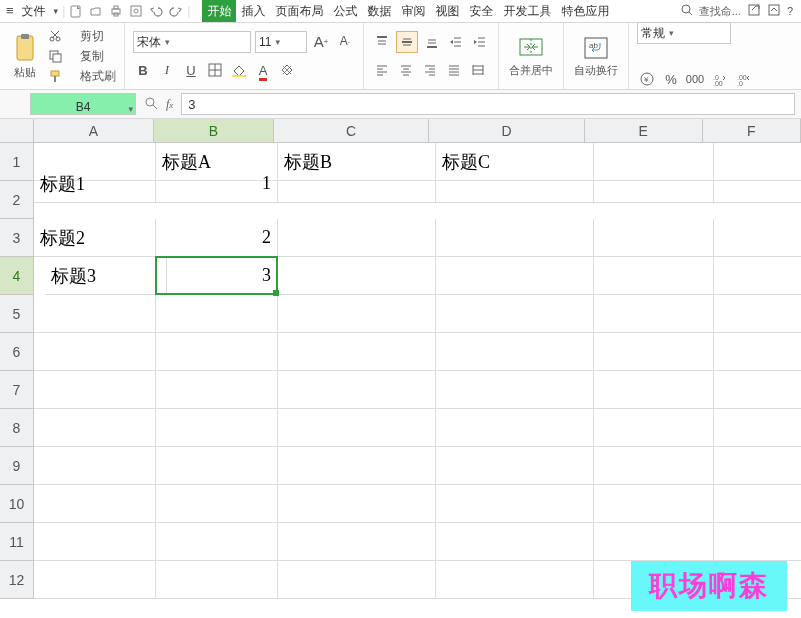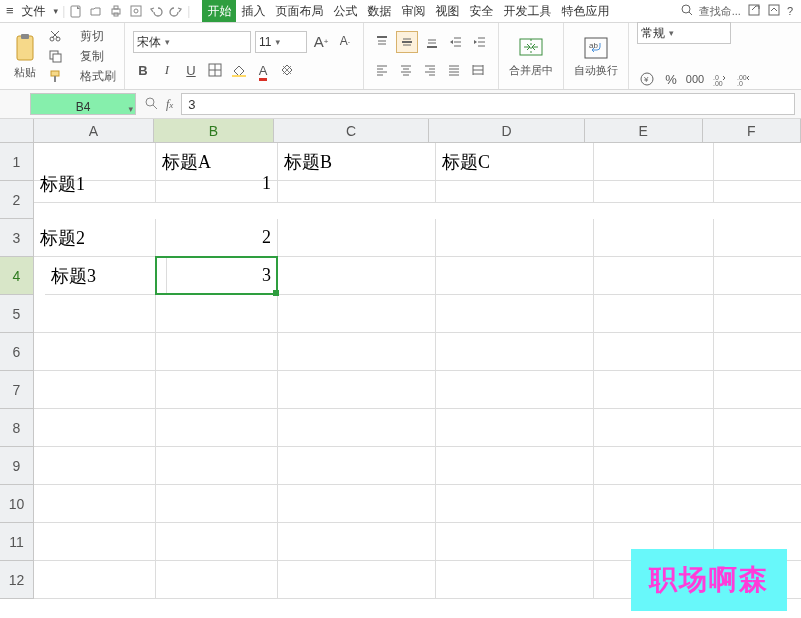--- a/index.html
+++ b/index.html
@@ -245,21 +245,21 @@
   }
 
   
   .watermark {
     position:absolute;
     right:14px; bottom:10px;
     background:#68f8fa;
     color:#ff3cd9;
     font-size:28px;
     font-weight:bold;
-    padding:12px 18px;
+    padding:6px 18px;
     font-family:"Microsoft YaHei",sans-serif;
     letter-spacing:2px;
   }
 </style>
 </head>
 <body>
 
 <div class="top-menu">
   <span class="menu-icon">≡</span>
   <span class="file-lbl">文件</span>

